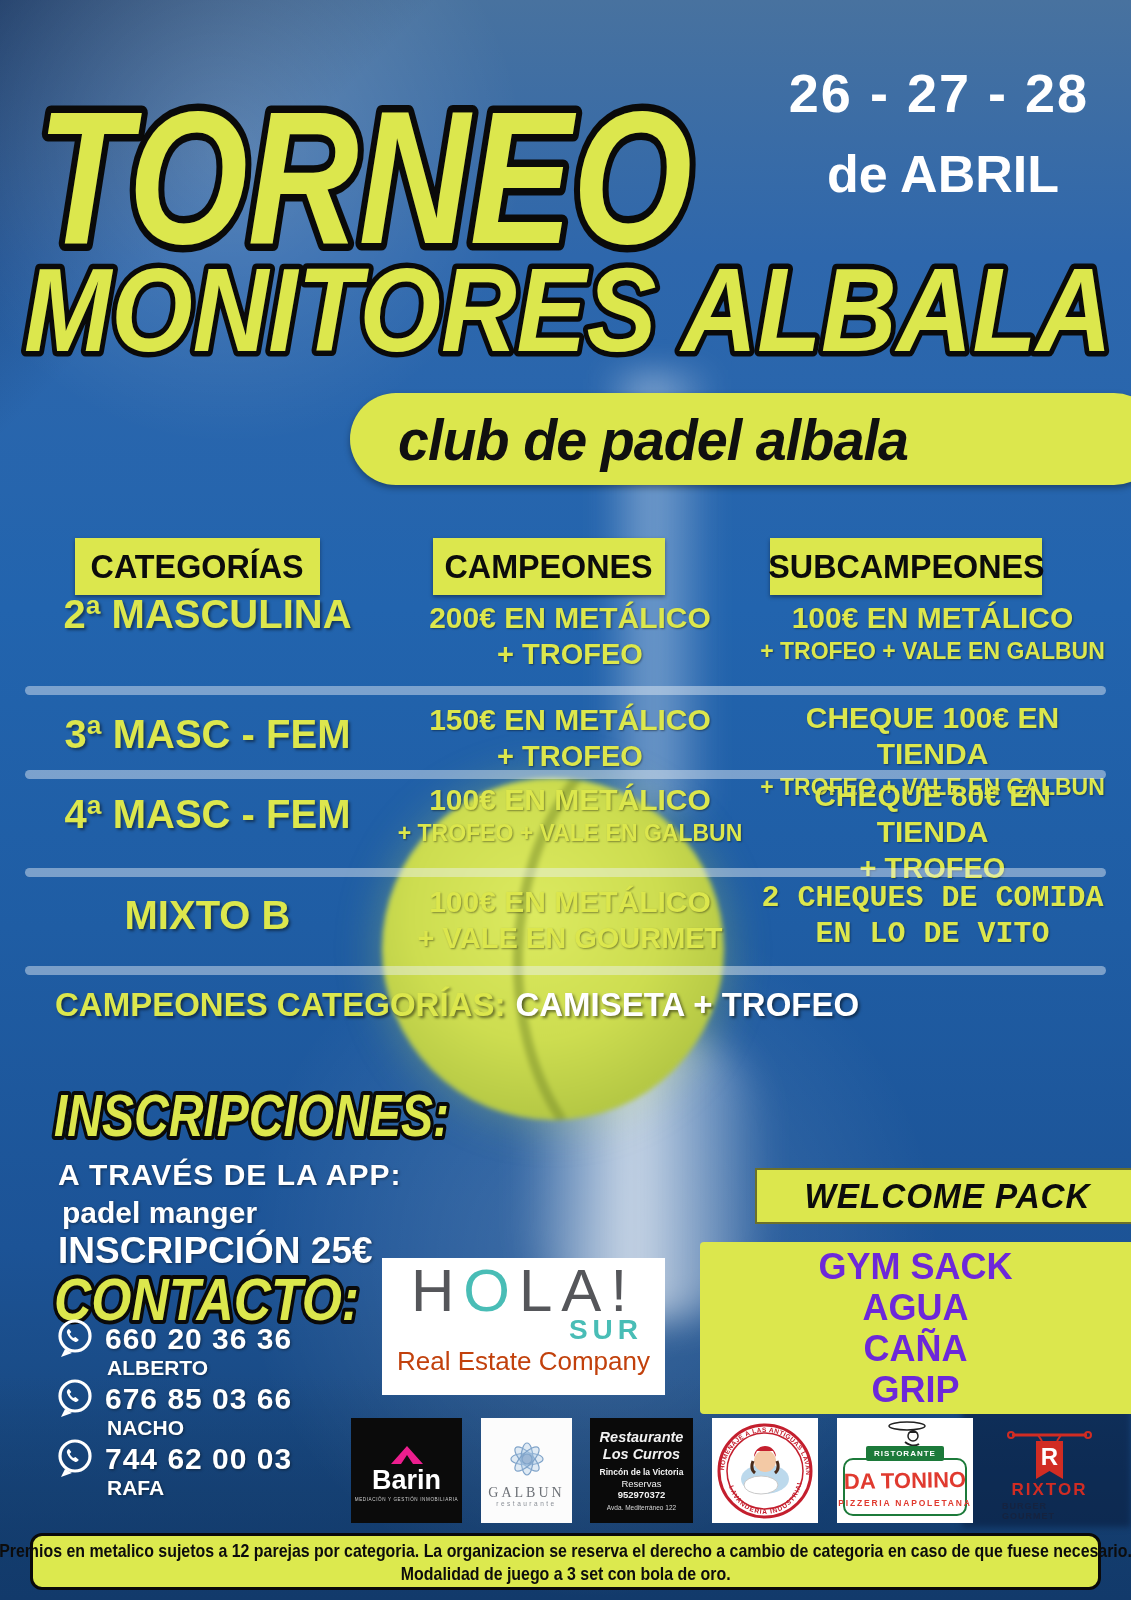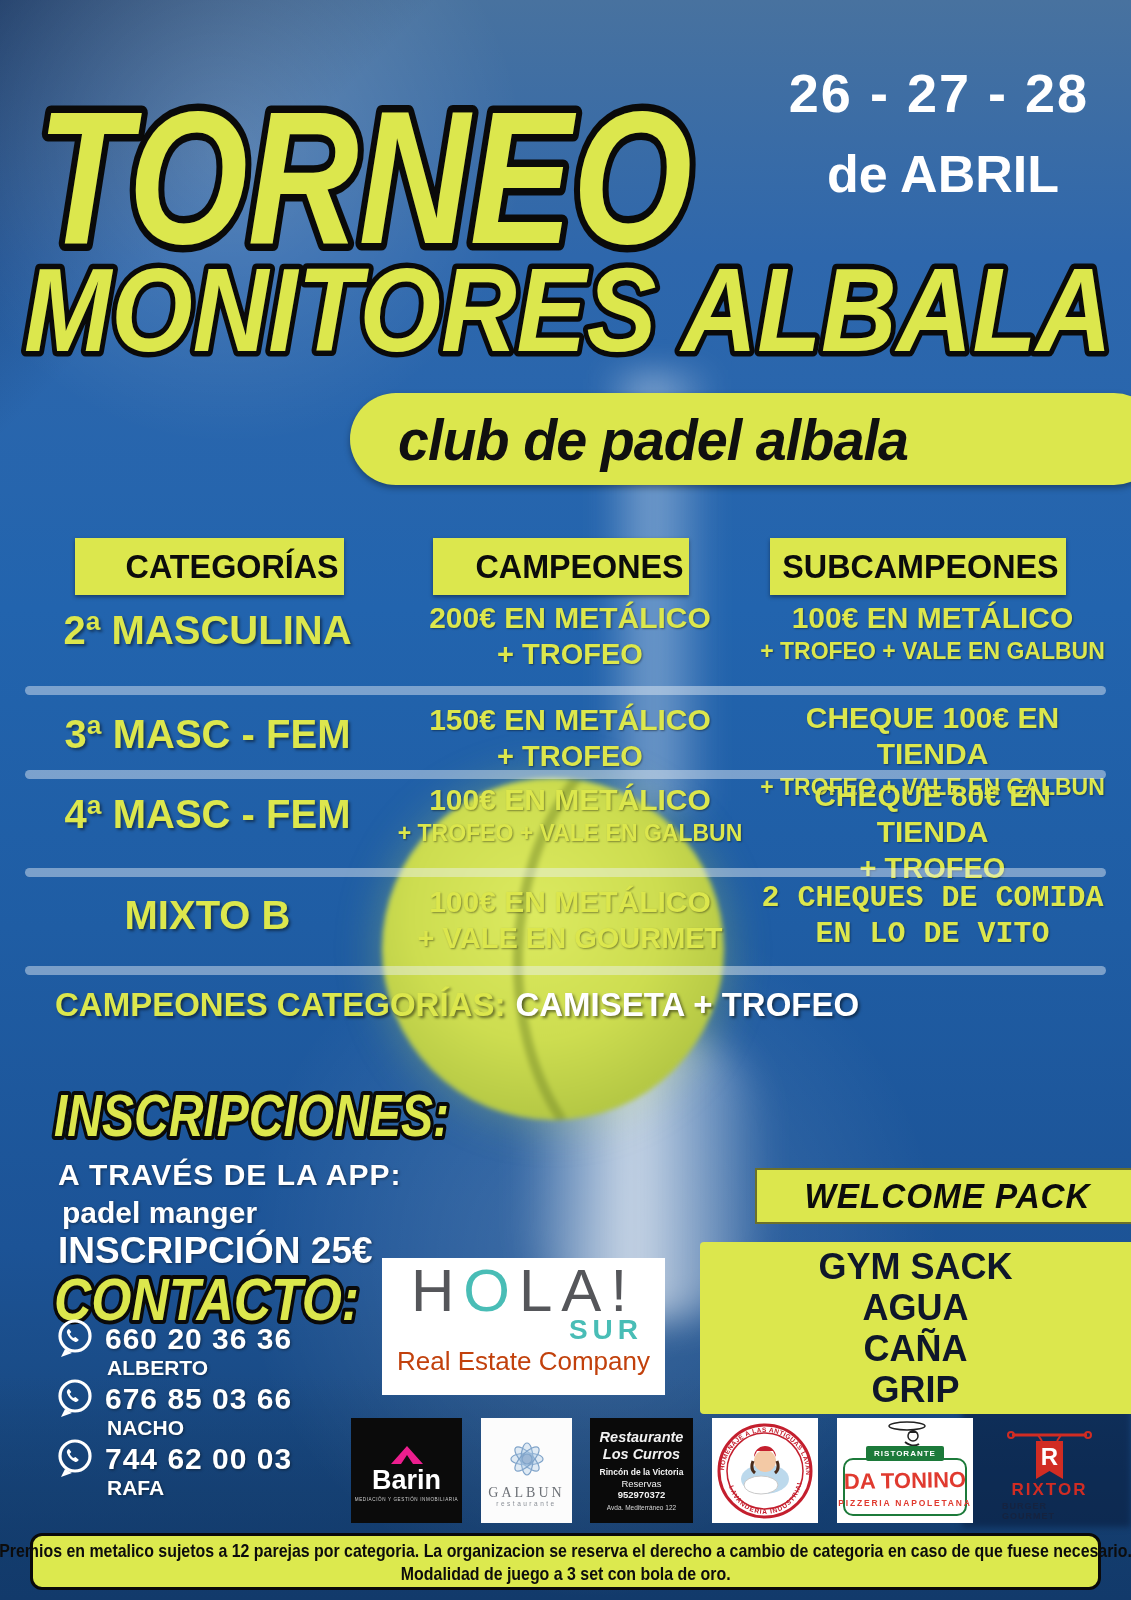--- a/index.html
+++ b/index.html
@@ -23,22 +23,22 @@
   .dark-patch{left:962px;top:1385px;width:169px;height:142px;background:rgba(8,26,56,0.55);filter:blur(3px);}
   
   .dates{right:42px;top:64px;text-align:right;color:#ffffff;font-weight:bold;}
   .dates .d1{font-size:54px;letter-spacing:2px;line-height:58px;}
   .dates .d2{font-size:52px;line-height:56px;margin-top:24px;margin-right:30px;}
   .venue{left:350px;top:393px;width:810px;height:92px;background:#dce74d;border-radius:48px;
          display:flex;align-items:center;padding-left:48px;box-sizing:border-box;box-shadow:0 3px 6px rgba(0,0,0,0.35);}
   .venue span{font-size:58px;font-weight:bold;font-style:italic;color:#101010;letter-spacing:-1px;
               display:inline-block;transform:scaleX(0.96);transform-origin:left;}
   
-  .chip{background:#dce74d;color:#0c0c0c;font-weight:bold;display:flex;align-items:center;justify-content:flex-end;
-        box-shadow:0 2px 4px rgba(0,0,0,0.4);padding-left:24px;}
+  .chip{background:#dce74d;color:#0c0c0c;font-weight:bold;display:flex;align-items:center;justify-content:center;
+        box-shadow:0 2px 4px rgba(0,0,0,0.4);}
   .chip span{display:inline-block;transform:scaleX(0.95);font-size:34px;}
   .cat{color:#dce74d;font-weight:bold;font-size:40px;text-align:center;text-shadow:2px 2px 3px rgba(0,0,0,0.45);}
   .prize{color:#dce74d;font-weight:bold;text-align:center;text-shadow:1px 1px 2px rgba(0,0,0,0.4);}
   .prize .l1{font-size:30px;line-height:36px;}
   .prize .l2{font-size:23px;line-height:30px;}
   .prize .l2b{font-size:29px;line-height:36px;}
   .divider{left:25px;right:25px;height:9px;background:rgba(235,242,248,0.45);border-radius:5px;}
   .consol{left:55px;top:986px;font-size:33px;font-weight:bold;text-shadow:2px 2px 3px rgba(0,0,0,0.5);white-space:nowrap;}
   .consol .lab{color:#dce74d;margin-right:10px;}
   .consol .val{color:#ffffff;}
@@ -50,21 +50,21 @@
   .centry{margin-bottom:1px;}
   .crow{display:flex;align-items:center;gap:10px;}
   .cnum{font-size:30px;line-height:33px;font-weight:bold;color:#fff;letter-spacing:1px;text-shadow:1px 1px 3px rgba(0,0,0,0.45);}
   .cname{font-size:21px;line-height:19px;font-weight:bold;color:#fff;margin-left:52px;text-shadow:1px 1px 3px rgba(0,0,0,0.45);}
   
   .wp-chip{left:755px;top:1168px;width:380px;height:56px;background:#dce74d;border:2px solid rgba(15,15,15,0.55);
            box-sizing:border-box;display:flex;align-items:center;justify-content:flex-start;padding-left:40px;}
   .wp-chip span{font-size:35px;font-weight:bold;font-style:italic;color:#0c0c0c;letter-spacing:1px;transform:scaleX(0.95);}
   .wp-box{left:700px;top:1242px;width:431px;height:172px;background:#dce74d;border-radius:4px 0 0 4px;
           display:flex;flex-direction:column;align-items:center;justify-content:center;}
-  .wp-box div{font-size:36px;line-height:41px;font-weight:bold;color:#0f172a;}
+  .wp-box div{font-size:36px;line-height:41px;font-weight:bold;color:#6d28d9;}
   
   .hola{left:382px;top:1258px;width:283px;height:137px;background:#ffffff;box-sizing:border-box;padding-top:2px;}
   .hola-word{text-align:center;font-size:60px;line-height:62px;letter-spacing:9px;color:#55565a;font-weight:500;}
   .hola-word .o{color:#49bdb6;}
   .hola-sur{text-align:right;padding-right:22px;color:#49bdb6;font-weight:bold;font-size:28px;line-height:28px;letter-spacing:5px;margin-top:-6px;}
   .hola-tag{text-align:center;color:#c2410c;font-size:26px;line-height:34px;font-weight:400;}
   .lg{box-sizing:border-box;display:flex;flex-direction:column;align-items:center;justify-content:center;}
   .barin{left:351px;top:1418px;width:111px;height:105px;background:#0b0b0b;}
   .barin-name{color:#fff;font-size:27px;font-weight:bold;line-height:28px;}
   .barin-tag{color:#cfcfcf;font-size:4.6px;letter-spacing:0.6px;margin-top:3px;}
@@ -125,21 +125,21 @@
   <div class="abs chip" style="left:75px;top:538px;width:245px;height:57px;">
     <span>CATEGORÍAS</span>
     </div>
   <div class="abs chip" style="left:433px;top:538px;width:232px;height:57px;">
     <span>CAMPEONES</span>
     </div>
   <div class="abs chip" style="left:770px;top:538px;width:272px;height:57px;">
     <span>SUBCAMPEONES</span>
     </div>
 
-  <div class="abs cat" style="left:40px;top:608px;width:335px;">2ª MASCULINA</div>
+  <div class="abs cat" style="left:40px;top:592px;width:335px;">2ª MASCULINA</div>
   <div class="abs prize" style="left:380px;top:600px;width:380px;">
     <div class="l1">200€ EN METÁLICO</div>
     <div class="l2b">+ TROFEO</div>
   </div>
   <div class="abs prize" style="left:755px;top:600px;width:355px;">
     <div class="l1">100€ EN METÁLICO</div>
     <div class="l2">+ TROFEO + VALE EN GALBUN</div>
   </div>
   <div class="abs divider" style="top:686px;"></div>
 

